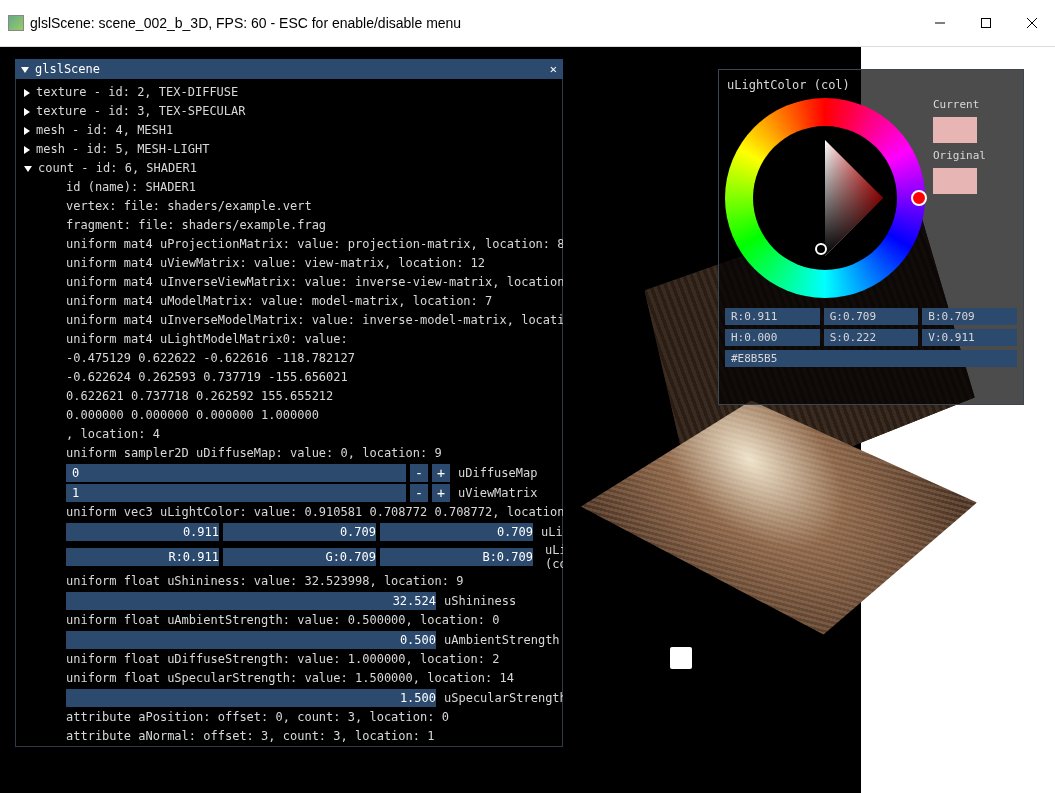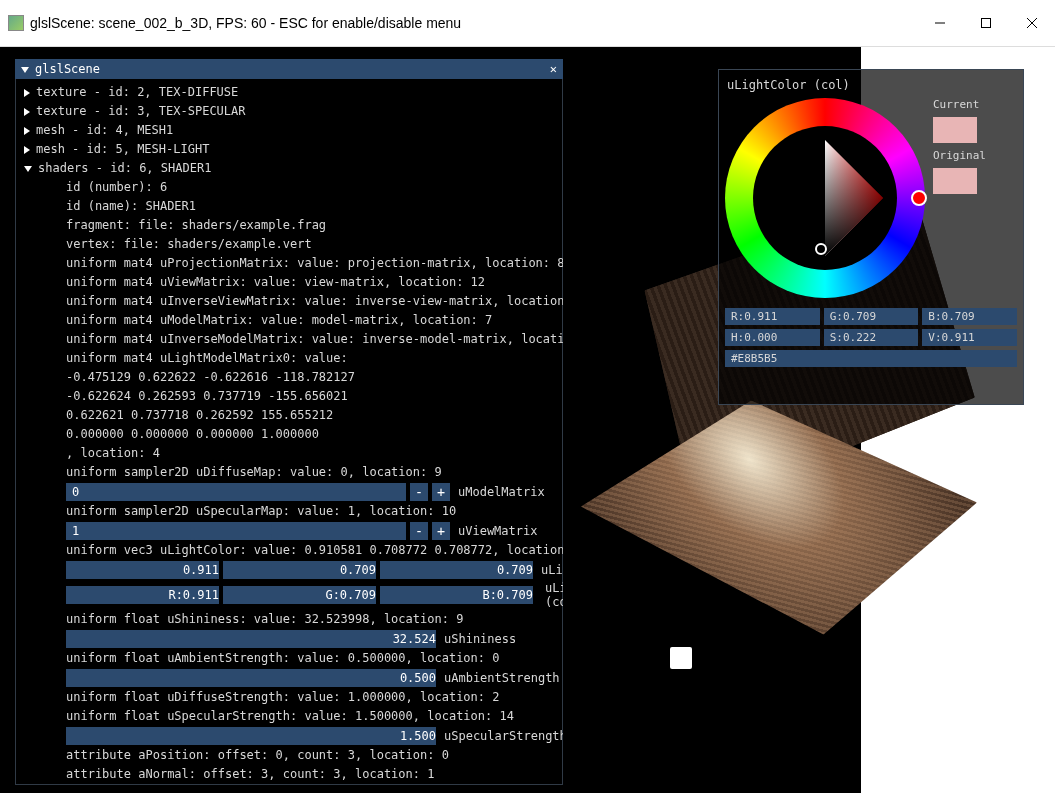--- a/index.html
+++ b/index.html
@@ -260,47 +260,45 @@
     <div class="panel-title">
       <span><span class="tri"></span><span>glslScene</span></span>
       <span class="close-x">✕</span>
     </div>
     <div class="panel-body">
 
       <div class="tree-row"><span class="caret"></span><span>texture - id: 2, TEX-DIFFUSE</span></div>
       <div class="tree-row"><span class="caret"></span><span>texture - id: 3, TEX-SPECULAR</span></div>
       <div class="tree-row"><span class="caret"></span><span>mesh - id: 4, MESH1</span></div>
       <div class="tree-row"><span class="caret"></span><span>mesh - id: 5, MESH-LIGHT</span></div>
-      <div class="tree-row"><span class="caret open"></span><span>shaders - id: 6, SHADER1</span></div>
-
-      <div class="tree-row indent2">id (number): 6</div>
+      <div class="tree-row"><span class="caret open"></span><span>count - id: 6, SHADER1</span></div>
+
       <div class="tree-row indent2">id (name): SHADER1</div>
+      <div class="tree-row indent2">vertex: file: shaders/example.vert</div>
       <div class="tree-row indent2">fragment: file: shaders/example.frag</div>
-      <div class="tree-row indent2">vertex: file: shaders/example.vert</div>
       <div class="tree-row indent2">uniform mat4 uProjectionMatrix: value: projection-matrix, location: 8</div>
       <div class="tree-row indent2">uniform mat4 uViewMatrix: value: view-matrix, location: 12</div>
       <div class="tree-row indent2">uniform mat4 uInverseViewMatrix: value: inverse-view-matrix, location:</div>
       <div class="tree-row indent2">uniform mat4 uModelMatrix: value: model-matrix, location: 7</div>
       <div class="tree-row indent2">uniform mat4 uInverseModelMatrix: value: inverse-model-matrix, locatio</div>
       <div class="tree-row indent2">uniform mat4 uLightModelMatrix0: value:</div>
       <div class="tree-row indent2">-0.475129 0.622622 -0.622616 -118.782127</div>
       <div class="tree-row indent2">-0.622624 0.262593 0.737719 -155.656021</div>
       <div class="tree-row indent2">0.622621 0.737718 0.262592 155.655212</div>
       <div class="tree-row indent2">0.000000 0.000000 0.000000 1.000000</div>
       <div class="tree-row indent2">, location: 4</div>
 
       <div class="tree-row indent2">uniform sampler2D uDiffuseMap: value: 0, location: 9</div>
       <div class="val-row">
         <input class="val-input left" style="flex: 0 0 340px;" value="0">
         <button class="mini-btn">-</button>
         <button class="mini-btn">+</button>
-        <span class="label-rt">uModelMatrix</span>
-      </div>
-
-      <div class="tree-row indent2">uniform sampler2D uSpecularMap: value: 1, location: 10</div>
+        <span class="label-rt">uDiffuseMap</span>
+      </div>
+
       <div class="val-row">
         <input class="val-input left" style="flex: 0 0 340px;" value="1">
         <button class="mini-btn">-</button>
         <button class="mini-btn">+</button>
         <span class="label-rt">uViewMatrix</span>
       </div>
 
       <div class="tree-row indent2">uniform vec3 uLightColor: value: 0.910581 0.708772 0.708772, location:</div>
       <div class="val-row">
         <input class="val-input" value="0.911" style="">

